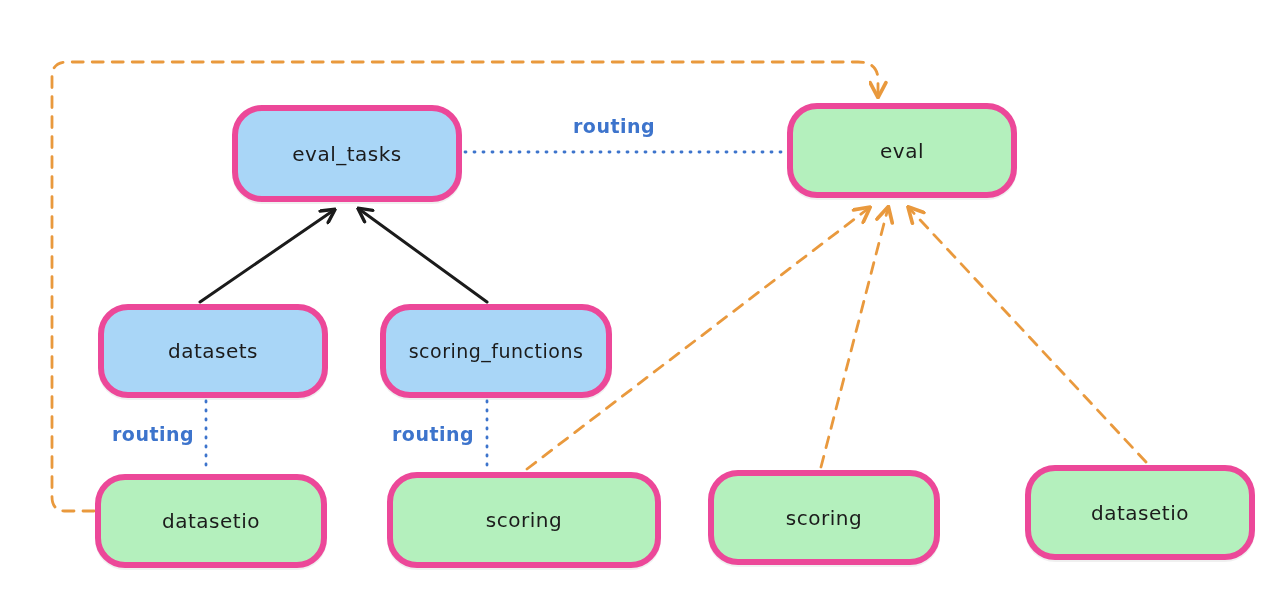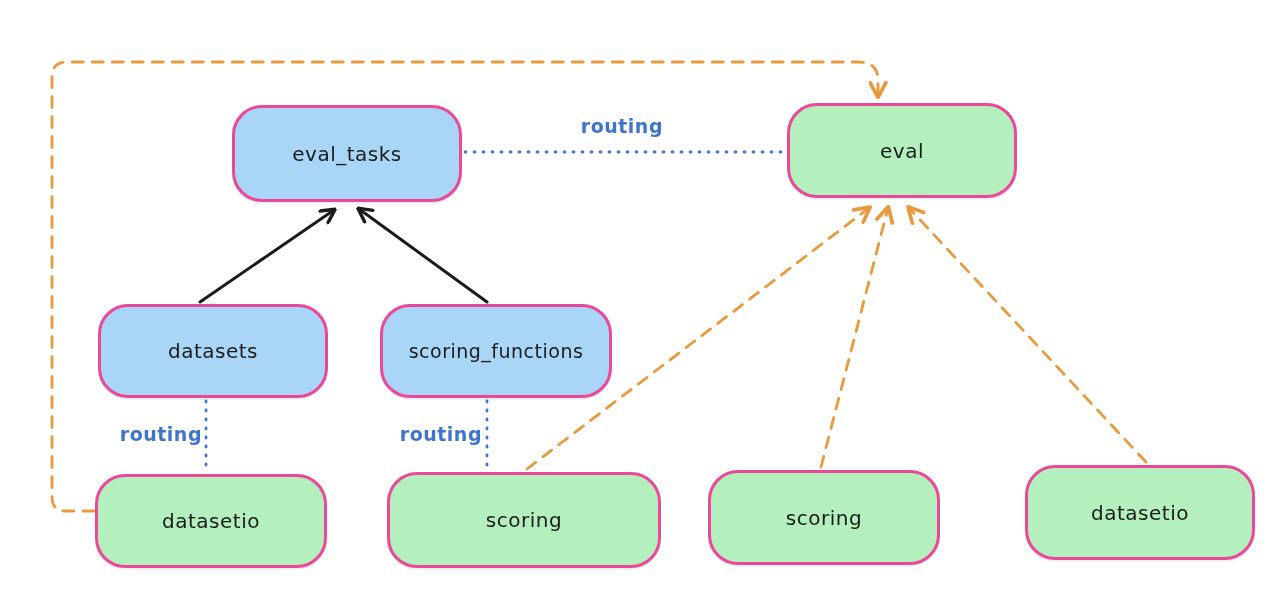--- a/index.html
+++ b/index.html
@@ -7,21 +7,21 @@
     position:relative;
     width:1280px;height:596px;
     background:#ffffff;
     font-family:"DejaVu Sans","Liberation Sans",sans-serif;
     overflow:hidden;
   }
   #edges{position:absolute;left:0;top:0;width:1280px;height:596px;}
   .node{
     position:absolute;
     box-sizing:border-box;
-    border:3px solid #ec4899;
+    border:6px solid #ec4899;
     border-radius:30px;
     display:flex;align-items:center;justify-content:center;
     font-size:20px;
     letter-spacing:0.5px;
     color:#1b1b1b;
     box-shadow:0 2px 0 rgba(0,0,0,0.06);
   }
   .node.blue{background:#a9d6f7;}
   .node.green{background:#b4f0bd;}
   #n-eval_tasks{left:232px;top:105px;width:230px;height:97px;}
@@ -31,21 +31,21 @@
   #n-datasetio{left:95px;top:474px;width:232px;height:94px;align-items:center;}
   #n-scoring{left:387px;top:472px;width:274px;height:96px;text-align:center;}
   #n-agents{left:708px;top:470px;width:232px;height:95px;}
   #n-inference{left:1025px;top:465px;width:230px;height:95px;}
   .routing-label{
     position:absolute;
     color:#3d74cc;
     font-weight:600;
     font-size:19px;
     letter-spacing:0.5px;
-    width:90px;text-align:right;
+    width:90px;text-align:left;
   }
   #rl-top{left:573px;top:115px;}
   #rl-left{left:112px;top:423px;}
   #rl-mid{left:392px;top:423px;}
 </style>
 </head>
 <body>
 
 <div id="canvas">
 

